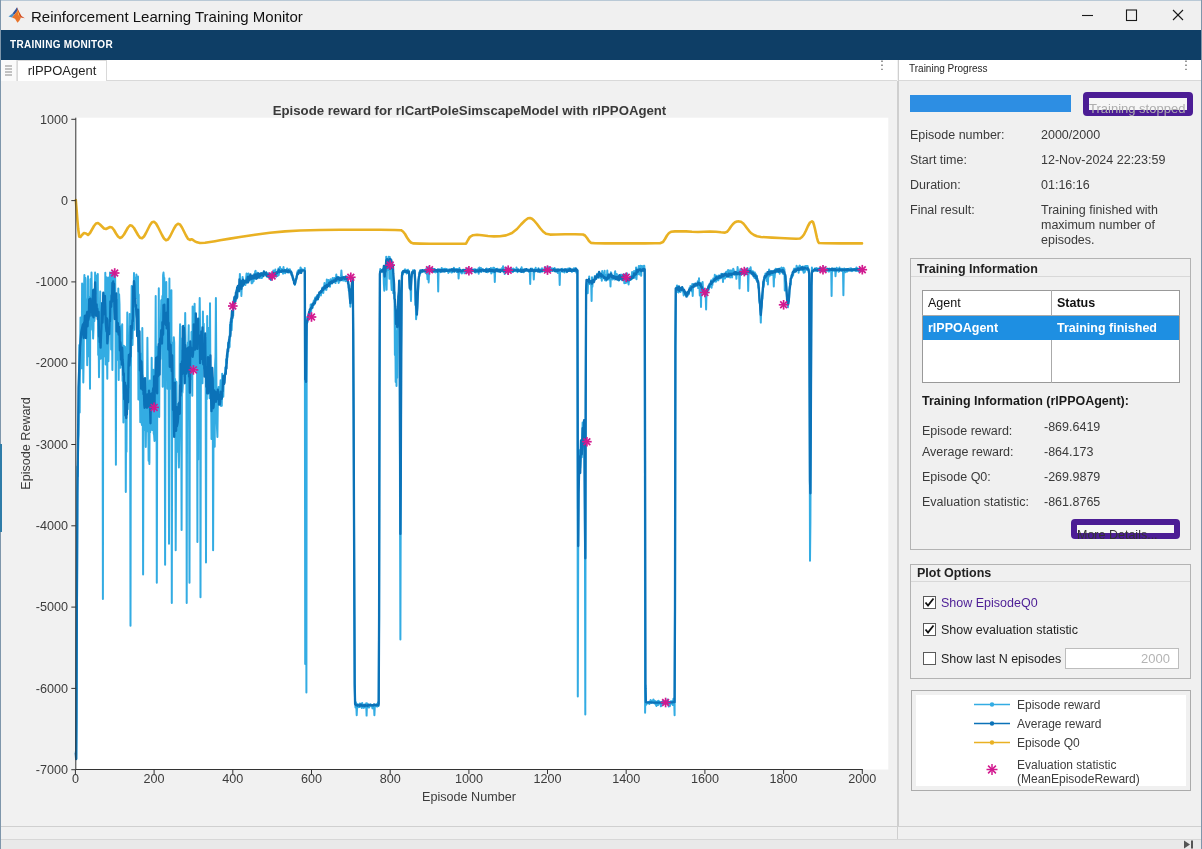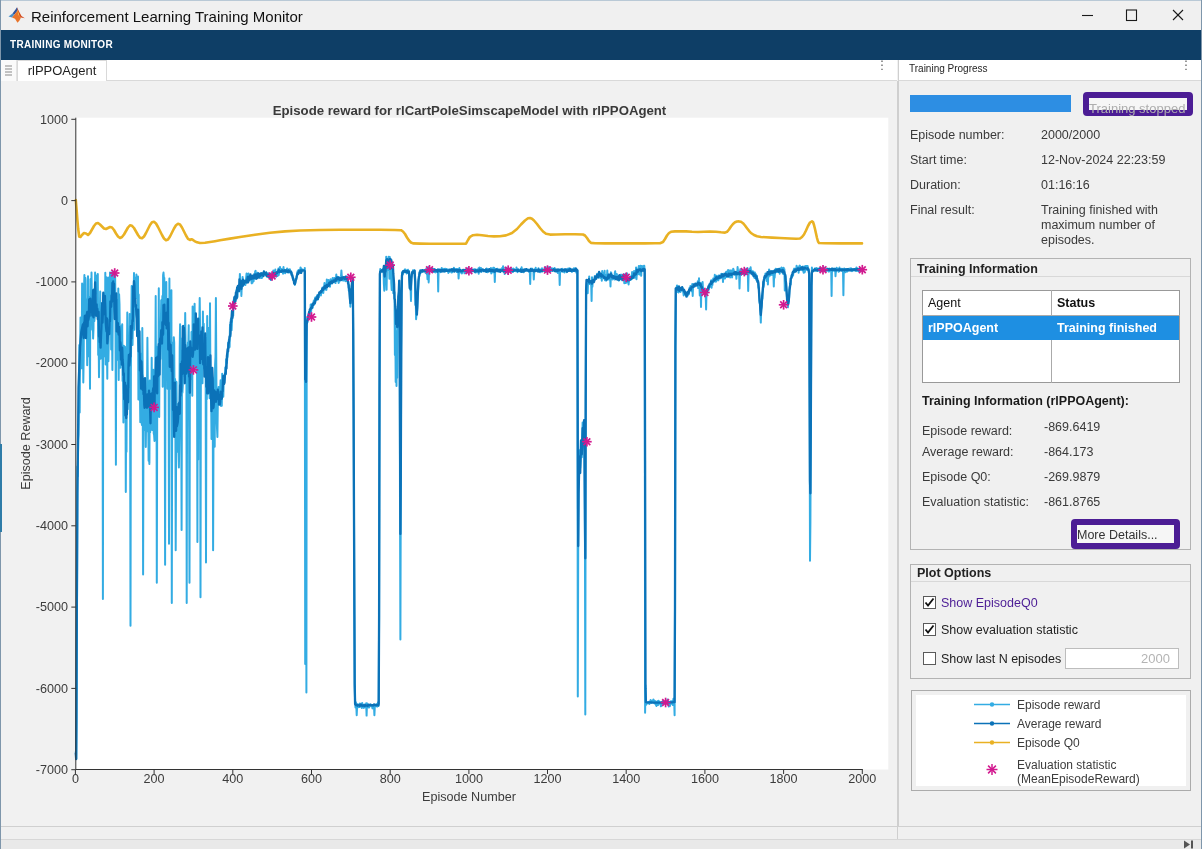--- a/index.html
+++ b/index.html
@@ -241,21 +241,21 @@
 <div class="abs lbl" style="left:1057px;top:321px;font-weight:bold;color:#fff">Training finished</div>
 <div class="abs lbl" style="left:922px;top:394px;font-weight:bold;color:#1a1a1a">Training Information (rlPPOAgent):</div>
 <div class="abs lbl" style="left:922px;top:424px">Episode reward:</div>
 <div class="abs lbl" style="left:1044px;top:420px">-869.6419</div>
 <div class="abs lbl" style="left:922px;top:445px">Average reward:</div>
 <div class="abs lbl" style="left:1044px;top:445px">-864.173</div>
 <div class="abs lbl" style="left:922px;top:470px">Episode Q0:</div>
 <div class="abs lbl" style="left:1044px;top:470px">-269.9879</div>
 <div class="abs lbl" style="left:922px;top:495px">Evaluation statistic:</div>
 <div class="abs lbl" style="left:1044px;top:495px">-861.8765</div>
-<div class="abs btn" style="left:1071px;top:519px;width:109px;height:30px;font-size:12.5px;color:#333;line-height:20px">More Details...</div>
+<div class="abs btn" style="left:1071px;top:519px;width:109px;height:20px;font-size:12.5px;color:#333;line-height:20px">More Details...</div>
 
 <div class="abs sect" style="left:910px;top:564px;width:281px;height:115px"></div>
 <div class="abs secttitle" style="left:917px;top:566px">Plot Options</div>
 <div class="abs" style="left:911px;top:580.5px;width:279px;height:1px;background:#d8d8d8"></div>
 <div class="abs cb" style="left:923px;top:596px"></div>
 <svg class="abs" style="left:923px;top:596px" width="13" height="13" viewBox="0 0 13 13">
     <path d="M2.5 6.5 L5 9.5 L10.5 2.5" stroke="#111" stroke-width="1.8" fill="none"></path>
   </svg>
 <div class="abs lbl" style="left:941px;top:596px;color:#4c1d95">Show EpisodeQ0</div>
 <div class="abs cb" style="left:923px;top:623px"></div>

